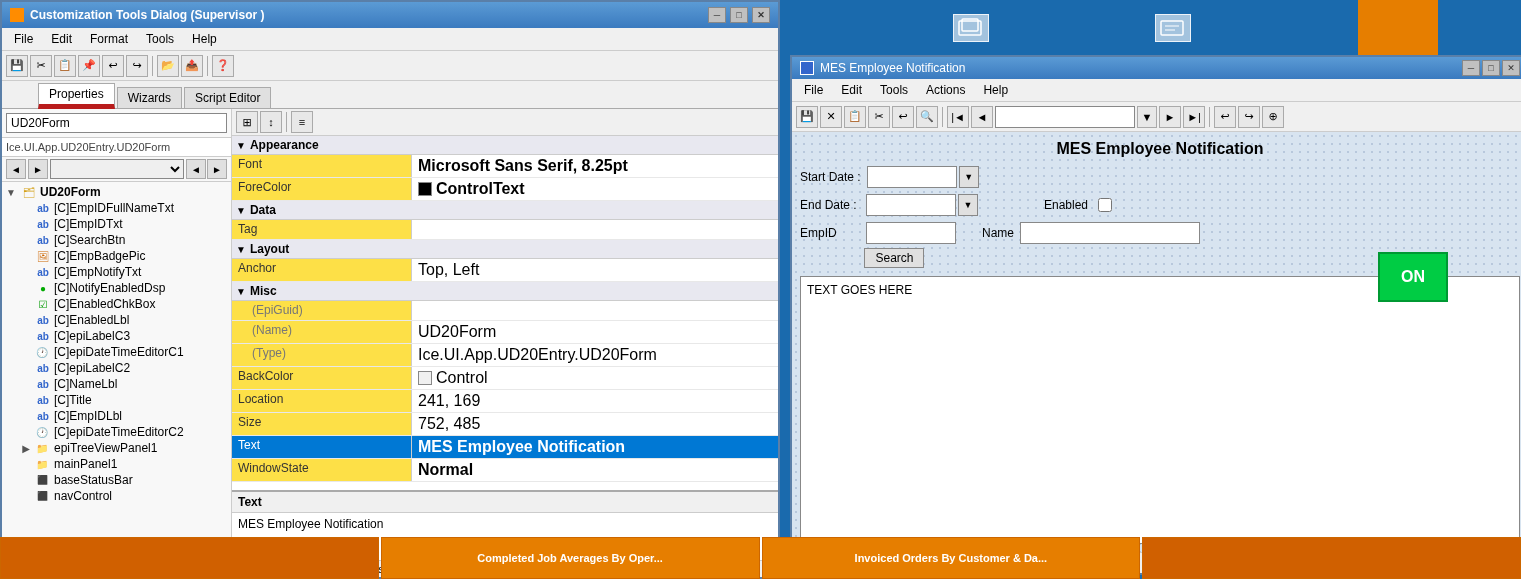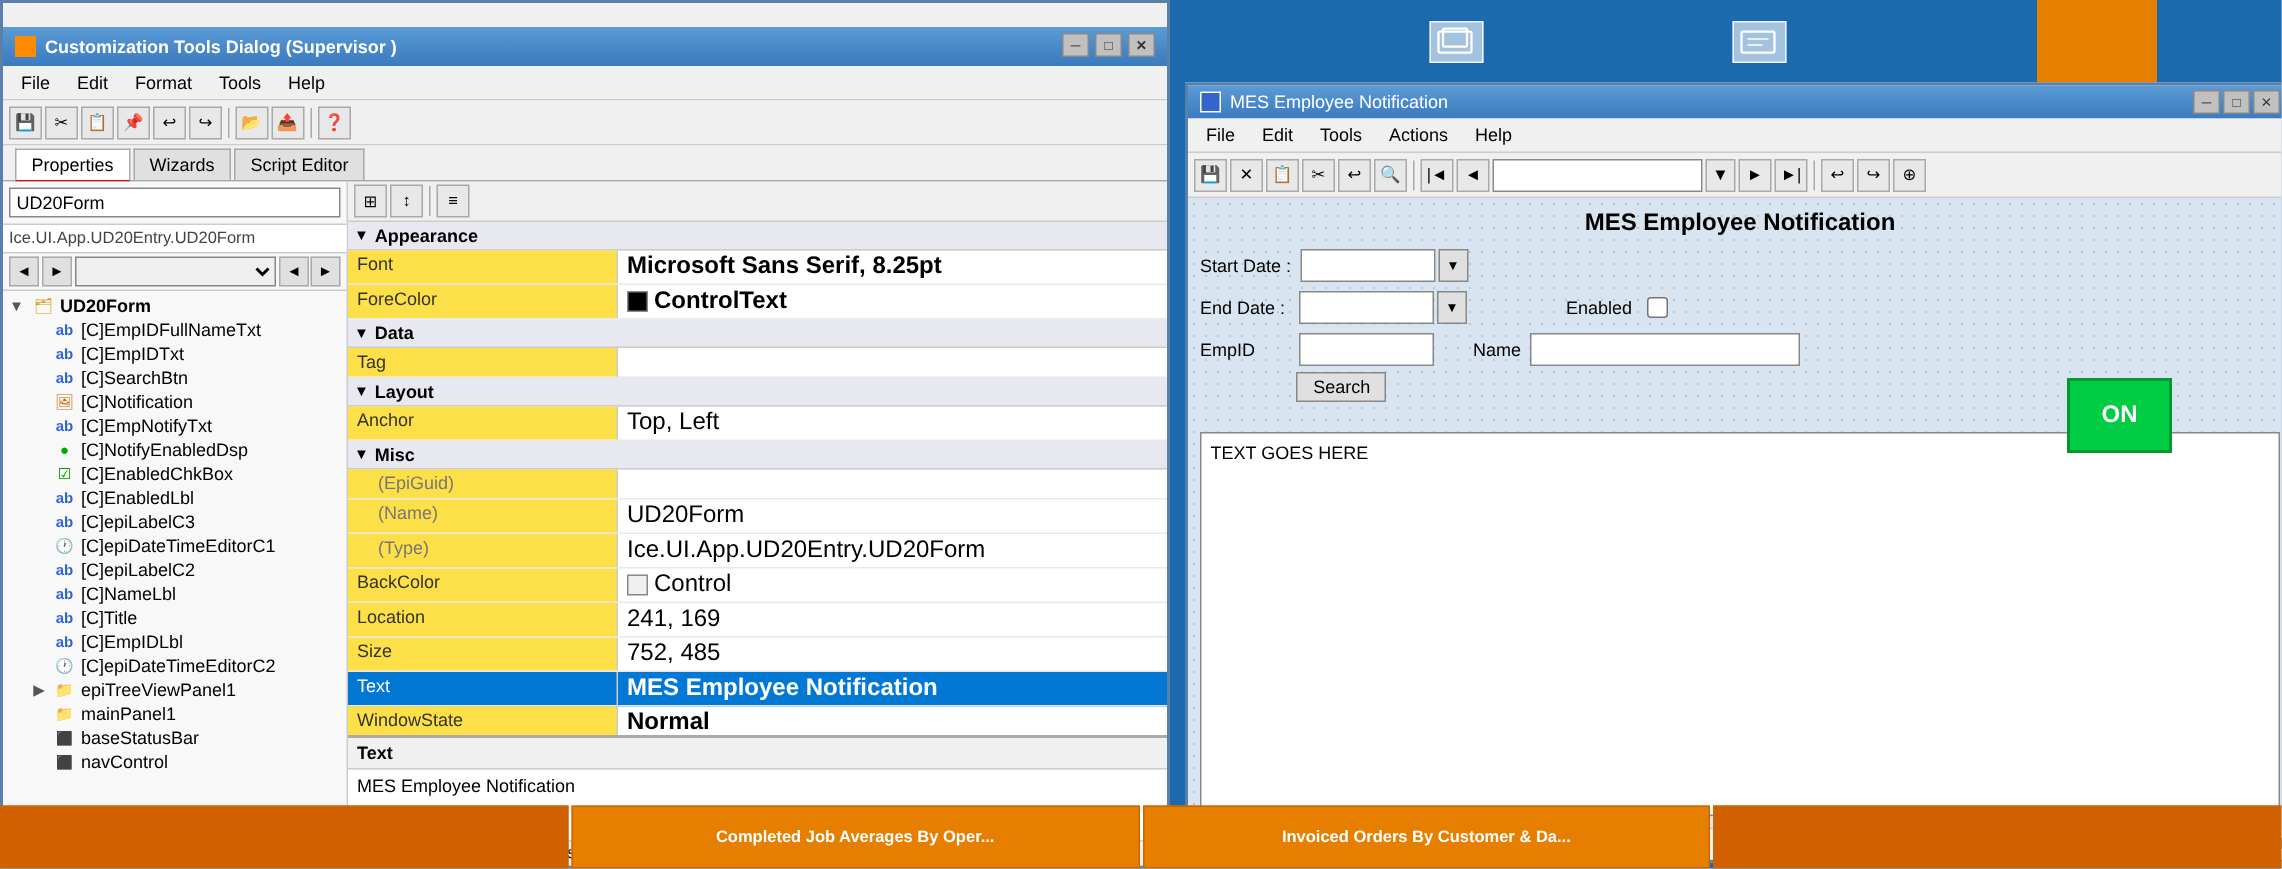--- a/index.html
+++ b/index.html
@@ -15,25 +15,25 @@
       border: 2px solid #5a7fa8;
       display: flex;
       flex-direction: column;
     }
 
     .window-titlebar {
       background: linear-gradient(to bottom, #5b9bd5, #3a7abf);
       color: white;
       padding: 4px 8px;
       display: flex;
+      align-items: center;
       justify-content: space-between;
       font-size: 12px;
       font-weight: bold;
       height: 26px;
-      margin-top: 16px;
     }
     .window-titlebar .title-left {
       display: flex;
       align-items: center;
       gap: 6px;
     }
     .window-titlebar .title-icon {
       width: 14px; height: 14px;
       background: #ff8c00;
       display: inline-block;
@@ -103,22 +103,23 @@
     .tab {
       padding: 3px 10px;
       background: #e0e0e0;
       border: 1px solid #aaa;
       border-bottom: none;
       font-size: 12px;
       cursor: pointer;
     }
     .tab.active {
       background: #ffffff;
-      border-bottom: 1px solid #b91c1c;
+      border-bottom: 5px solid #b91c1c;
       margin-bottom: -1px;
+      margin-left: 28px;
     }
 
     .main-content {
       display: flex;
       flex: 1;
       overflow: hidden;
     }
 
     
     .left-panel {
@@ -479,21 +480,21 @@
       cursor: pointer;
       font-size: 12px;
     }
 
     .text-area-box {
       flex: 1;
       background: white;
       border: 1px solid #888;
       padding: 6px;
       font-size: 12px;
-      margin-top: 16px;
+      margin-top: 4px;
     }
 
     .right-status-bar {
       background: #f0f0f0;
       border-top: 1px solid #ccc;
       padding: 2px 6px;
       font-size: 11px;
       display: flex;
       justify-content: space-between;
       align-items: center;
@@ -666,21 +667,21 @@
           <span>[C]EmpIDTxt</span>
         </div>
         <div class="tree-item tree-indent-1">
           <span class="expand-icon"></span>
           <span class="item-icon icon-ab">ab</span>
           <span>[C]SearchBtn</span>
         </div>
         <div class="tree-item tree-indent-1">
           <span class="expand-icon"></span>
           <span class="item-icon icon-img">🖼</span>
-          <span>[C]Notification</span>
+          <span>[C]EmpBadgePic</span>
         </div>
         <div class="tree-item tree-indent-1">
           <span class="expand-icon"></span>
           <span class="item-icon icon-ab">ab</span>
           <span>[C]EmpNotifyTxt</span>
         </div>
         <div class="tree-item tree-indent-1">
           <span class="expand-icon"></span>
           <span class="item-icon" style="color:#00aa00">●</span>
           <span>[C]NotifyEnabledDsp</span>

